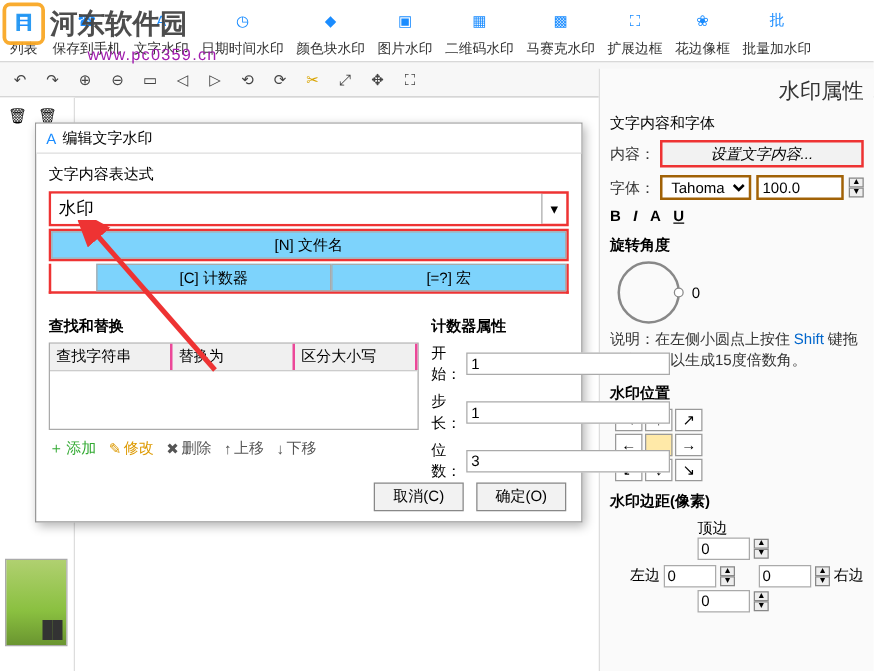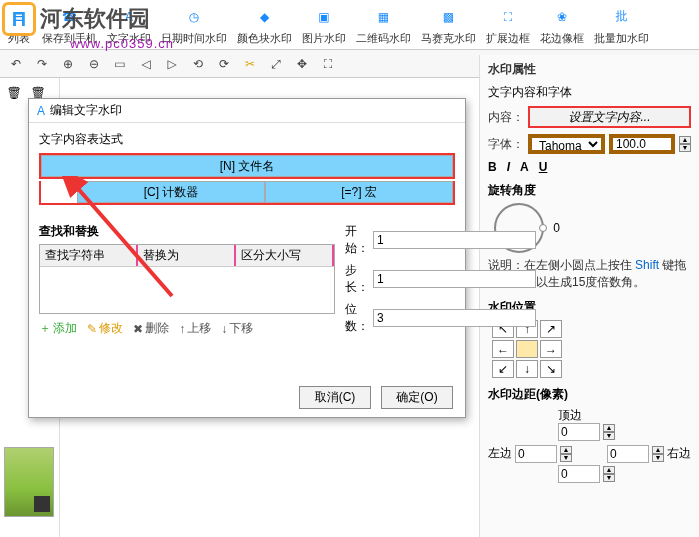--- a/index.html
+++ b/index.html
@@ -18,24 +18,24 @@
 
 
 .left-panel { position: absolute; left: 0; top: 78px; width: 60px; bottom: 0; background: #fff; border-right: 1px solid #ddd; }
 .left-panel .icons { display: flex; gap: 4px; padding: 4px; }
 .left-panel .icons span { width: 20px; height: 22px; display:flex;align-items:center;justify-content:center; }
 .thumb { position: absolute; bottom: 20px; left: 4px; width: 50px; height: 70px; background: linear-gradient(#b0d070,#8ac040 60%,#6a9530); border:1px solid #aaa; }
 .thumb::after { content:""; position:absolute; right:3px; bottom:4px; width:8px; height:16px; background:#333; box-shadow:-8px 0 #333; }
 
 
 .right-panel { position: absolute; right: 0; top: 55px; width: 220px; bottom: 0; background: #fafafa; border-left: 1px solid #ddd; padding: 6px 8px; overflow: hidden; }
-.right-panel h4 { font-size: 12px; font-weight: bold; margin-bottom: 6px; color: #333; }
+.right-panel h4 { font-size: 17px; font-weight: normal; margin-bottom: 6px; color: #333; text-align: right; }
 .prop-row { display: flex; align-items: center; gap: 4px; margin-bottom: 6px; }
 .prop-row label { width: 36px; color: #333; }
-.prop-row input[type=text], .prop-row select { flex: 1; height: 20px; border: 4px solid #a16207; padding: 0 3px; background: #fff; }
+.prop-row input[type=text], .prop-row select { flex: 1; height: 20px; border: 2px solid #a16207; padding: 0 3px; background: #fff; }
 .prop-row .spin { width: 50px; }
 .btn-wide { flex:1; height: 22px; border: 1px solid #888; background: #f2f2f2; cursor: pointer; font-style: italic; }
 .red-outline { border: 2px solid #e33 !important; }
 .color-swatch { width: 26px; height: 20px; background: #f00; border:1px solid #888; }
 .bi-row { display:flex; gap:10px; margin: 4px 0 6px; }
 .bi-row span { font-weight:bold; cursor:pointer; }
 .section-title { font-weight: bold; margin: 8px 0 4px; }
 .rotate-dial { width: 50px; height: 50px; border: 2px solid #888; border-radius: 50%; position: relative; margin: 2px 0 4px 6px; }
 .rotate-dial .pin { position:absolute; right:-5px; top:50%; transform:translateY(-50%); width:8px;height:8px;border:1px solid #888;border-radius:50%;background:#fff; }
 .rotate-dial .val { position:absolute; right:-18px; top:50%; transform:translateY(-50%); }
@@ -216,21 +216,21 @@
     <div class="side" style="left:70px;top:0;">
       <span>顶边</span>
     </div>
     <div class="side" style="left:70px;top:16px;">
       <input value="0" style="">
         <span class="spin-arrows">
           <span>▲</span>
           <span>▼</span>
         </span>
     </div>
-    <div class="side" style="left:0;top:38px;">
+    <div class="side" style="left:16px;top:38px;">
       <span>左边</span>
       <input value="0" style="">
         <span class="spin-arrows">
           <span>▲</span>
           <span>▼</span>
         </span>
     </div>
     <div class="side" style="right:0;top:38px;">
       <input value="0" style="">
         <span class="spin-arrows">
@@ -249,20 +249,24 @@
   </div>
 </div>
 
 <div class="dialog">
   <div class="title-bar">
     <span class="icon">A</span>
     <span>编辑文字水印</span>
   </div>
   <div class="body">
     <span class="exp-label">文字内容表达式</span>
+    <div class="combo">
+      <input type="text" value="水印" style="">
+      <span class="drop">▾</span>
+    </div>
     <div class="quick-row">
       <button>[N] 文件名</button>
     </div>
     <div class="quick-row">
       <button>[C] 计数器</button>
       <button>[=?] 宏</button>
     </div>
 
     <div class="lower">
       <div class="find-box">
@@ -291,20 +295,21 @@
               <span>↑</span>
               <span>上移</span>
             </span>
           <span class="act">
               <span>↓</span>
               <span>下移</span>
             </span>
         </div>
       </div>
       <div class="counter-box">
+        <h5>计数器属性</h5>
         <div class="row">
             <span>开始：</span>
             <input value="1" style="">
           </div>
         <div class="row">
             <span>步长：</span>
             <input value="1" style="">
           </div>
         <div class="row">
             <span>位数：</span>

